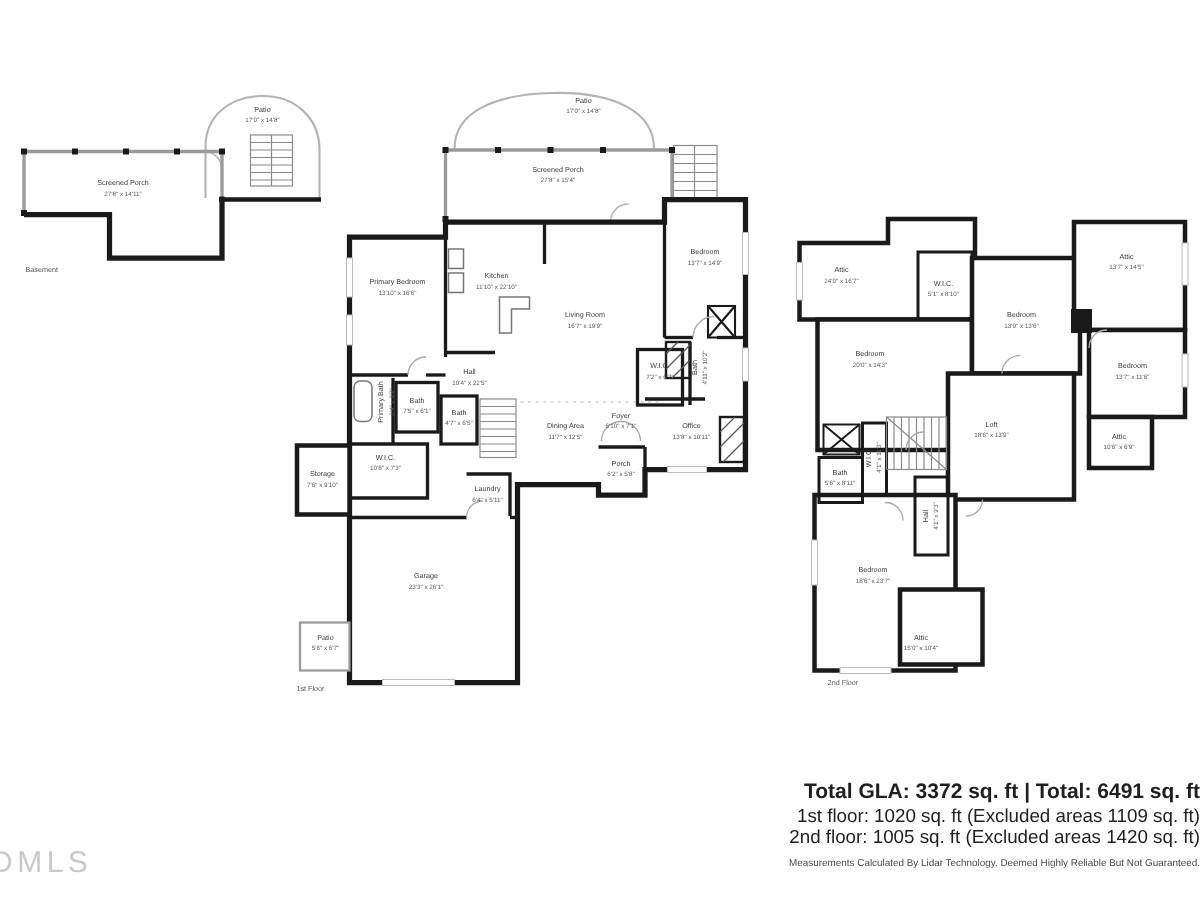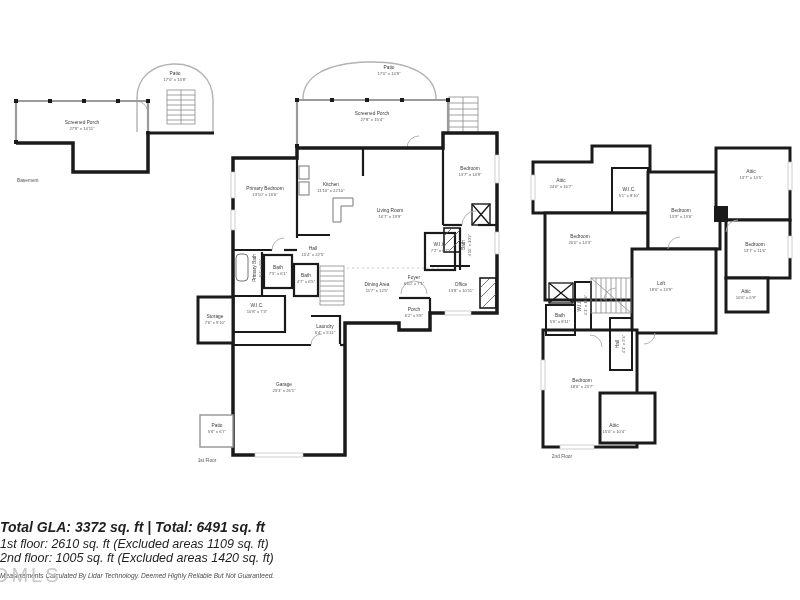--- a/index.html
+++ b/index.html
@@ -10,21 +10,21 @@
   .plan-canvas{position:absolute;left:0;top:0;width:800px;height:600px;}
   .room-label{
     position:absolute;transform:translate(-50%,-50%);
     text-align:center;white-space:nowrap;color:#3a3a3a;pointer-events:none;
   }
   .room-label .nm{display:block;font-size:4.8px;line-height:1.25;}
   .room-label .dims{display:block;font-size:4.2px;line-height:1.2;color:#5a5a5a;}
   .room-label.vert{transform:translate(-50%,-50%) rotate(-90deg);}
   .floor-label{position:absolute;font-size:4.8px;color:#555;transform:translate(-50%,-50%);white-space:nowrap;}
   .floor-label.left{transform:none;}
-  .summary{position:absolute;left:0;right:0;top:519px;text-align:left;color:#1f1f1f;font-style:italic;}
+  .summary{position:absolute;left:0;right:0;top:519px;text-align:right;color:#1f1f1f;}
   .summary .l1{font-weight:bold;font-size:14px;line-height:1.2;margin-bottom:1px;}
   .summary .l{font-size:12.5px;line-height:1.12;}
   .summary .disc{font-size:6.6px;color:#4a4a4a;margin-top:7px;}
   .watermark{
     position:absolute;left:-6px;top:564px;font-size:20px;letter-spacing:3px;
     color:#c9c9c9;font-weight:400;
   }
 </style>
 </head>
 <body>
@@ -368,18 +368,18 @@
     <span class="dims">18'6" x 23'7"</span>
   </div>
 <div class="room-label" style="left:614px;top:429px">
     <span class="nm">Attic</span>
     <span class="dims">15'0" x 10'4"</span>
   </div>
 <div class="floor-label" style="left:562px;top:456px"><span>2nd Floor</span></div>
 
 <div class="summary">
   <div class="l1">Total GLA: 3372 sq. ft | Total: 6491 sq. ft</div>
-  <div class="l">1st floor: 2610 sq. ft (Excluded areas 1109 sq. ft)</div>
+  <div class="l">1st floor: 1020 sq. ft (Excluded areas 1109 sq. ft)</div>
   <div class="l">2nd floor: 1005 sq. ft (Excluded areas 1420 sq. ft)</div>
   <div class="disc">Measurements Calculated By Lidar Technology. Deemed Highly Reliable But Not Guaranteed.</div>
 </div>
 
 <div class="watermark">DMLS</div>
 
 </body></html>

